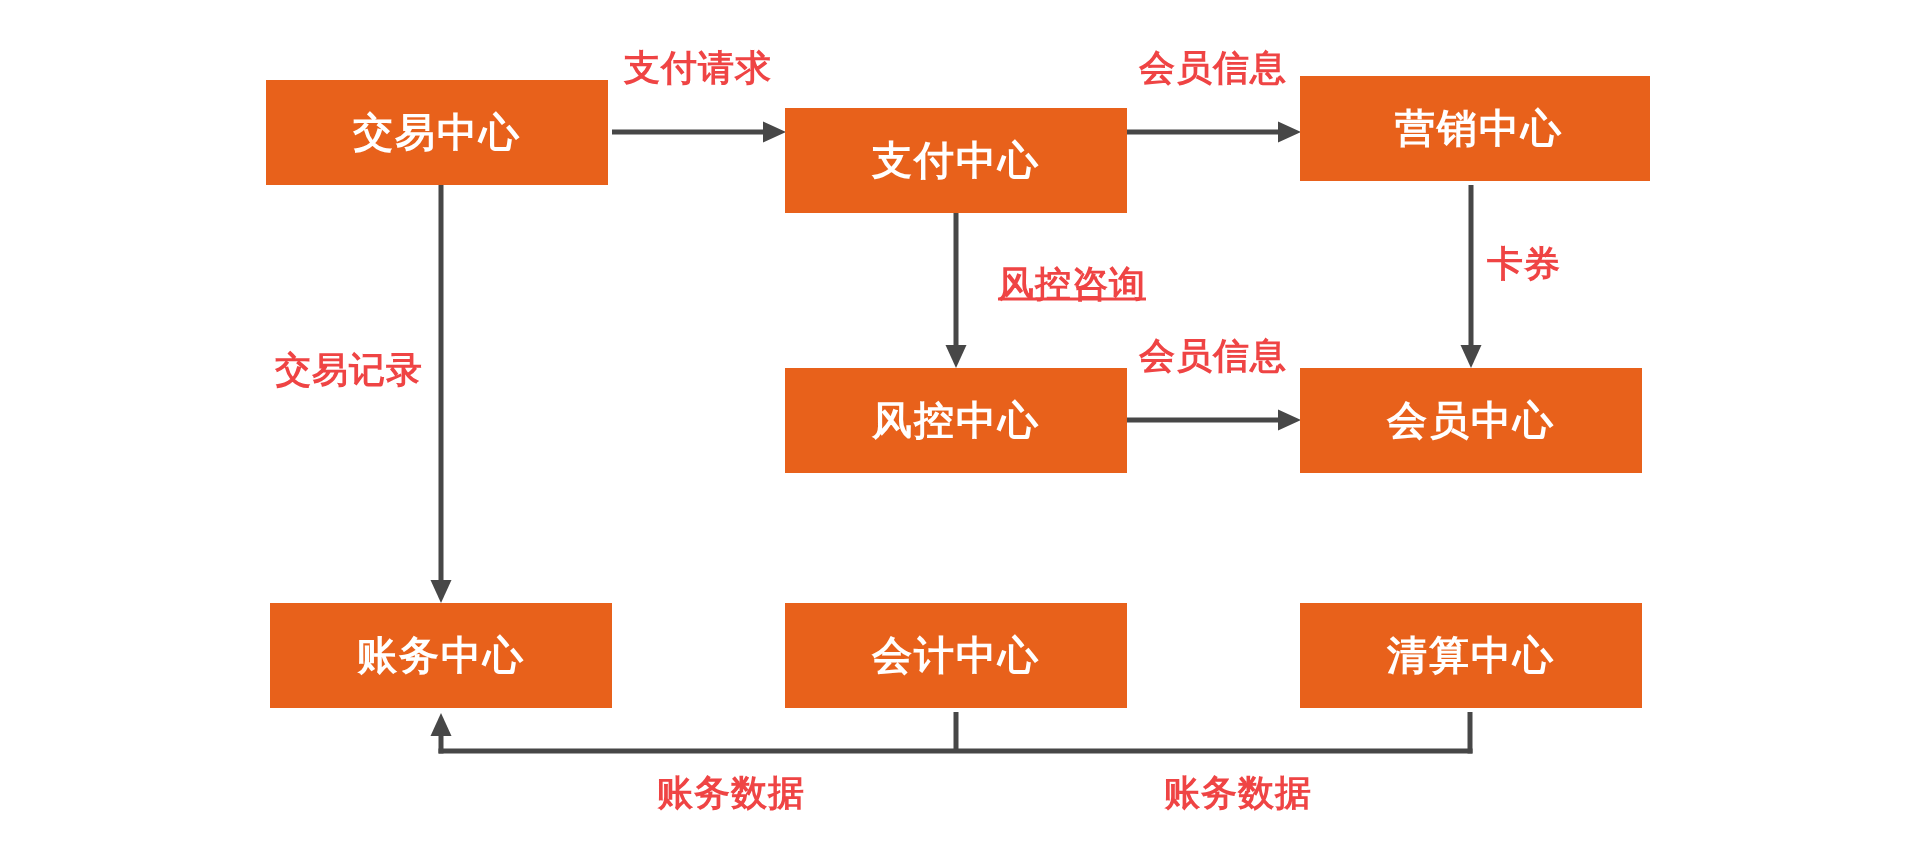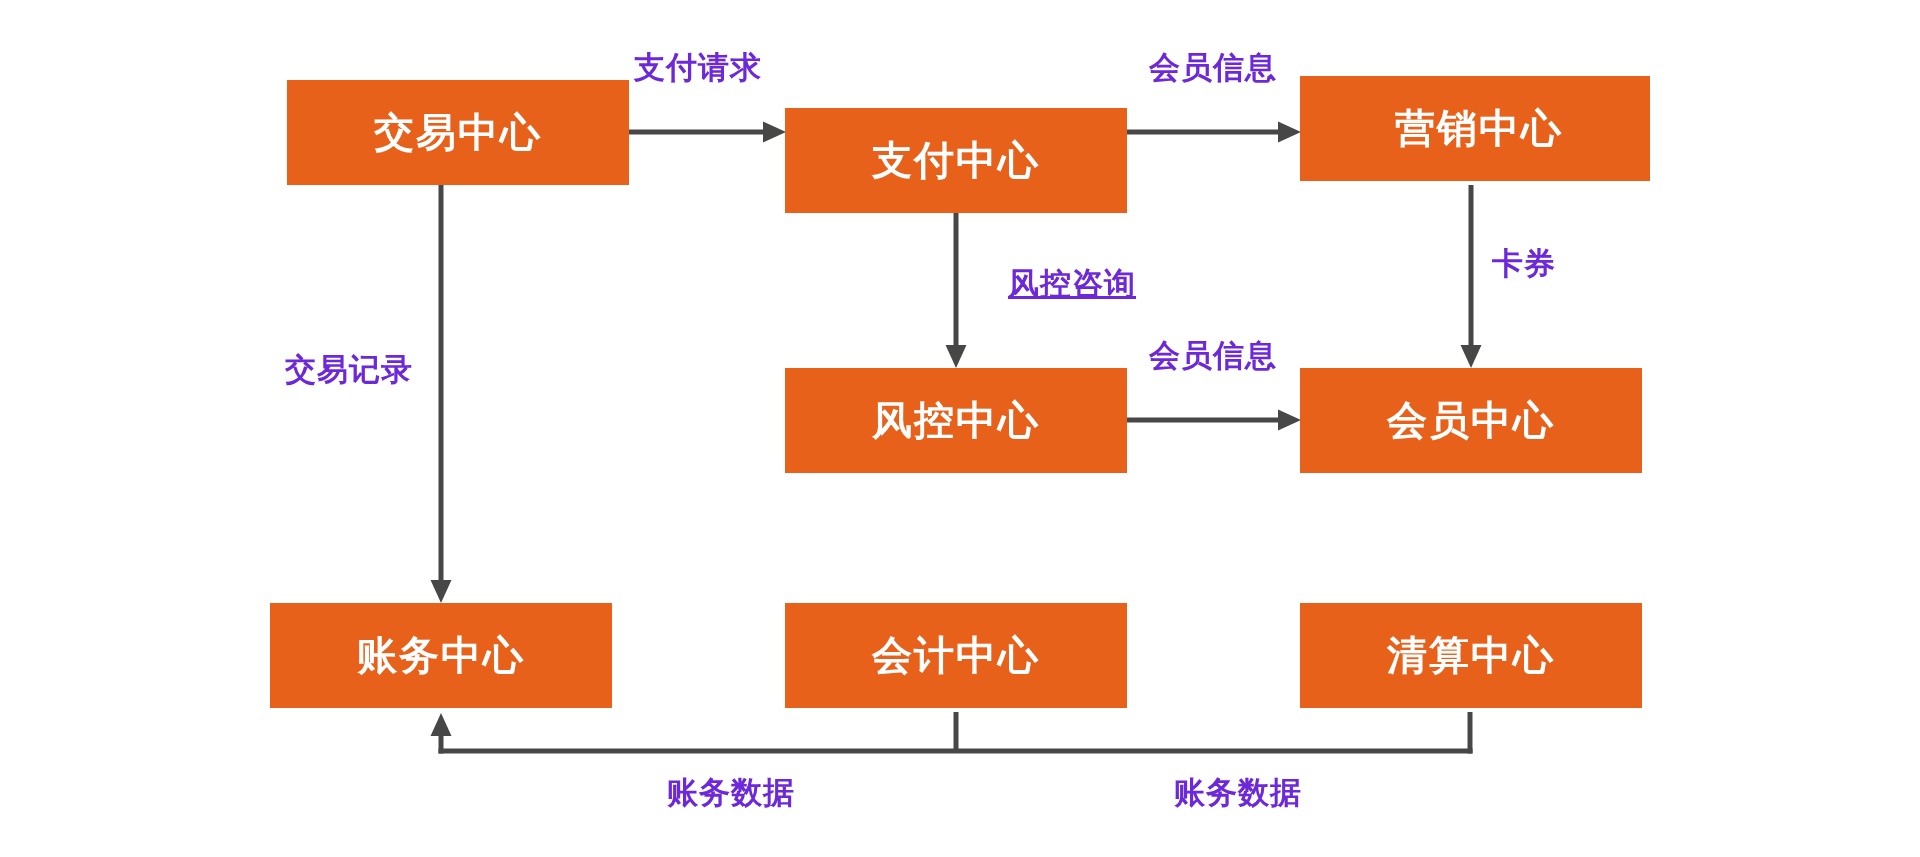--- a/index.html
+++ b/index.html
@@ -34,28 +34,28 @@
   .node span {
     color: #ffffff;
     font-size: 40px;
     font-weight: 700;
     letter-spacing: 2px;
     white-space: nowrap;
   }
   .edge-label {
     position: absolute;
     transform: translate(-50%, -50%);
-    color: #6d28d9;
-    font-size: 31px;
+    color: #ef4444;
+    font-size: 36px;
     font-weight: 600;
     white-space: nowrap;
     letter-spacing: 1px;
   }
   
-  .n-trade     { left: 287px;  top: 80px;  }
+  .n-trade     { left: 266px;  top: 80px;  }
   .n-payment   { left: 785px;  top: 80px; margin-top: 28px;  }
   .n-marketing { left: 1300px; top: 76px; padding-left: 8px;  }
   .n-risk      { left: 785px;  top: 368px; }
   .n-member    { left: 1300px; top: 368px; }
   .n-account   { left: 270px;  top: 603px; }
   .n-acct2     { left: 785px;  top: 603px; }
   .n-clearing  { left: 1300px; top: 603px; }
   
   .l-payreq    { left: 698px;  top: 68px;  }
   .l-promo     { left: 1213px; top: 68px;  }

